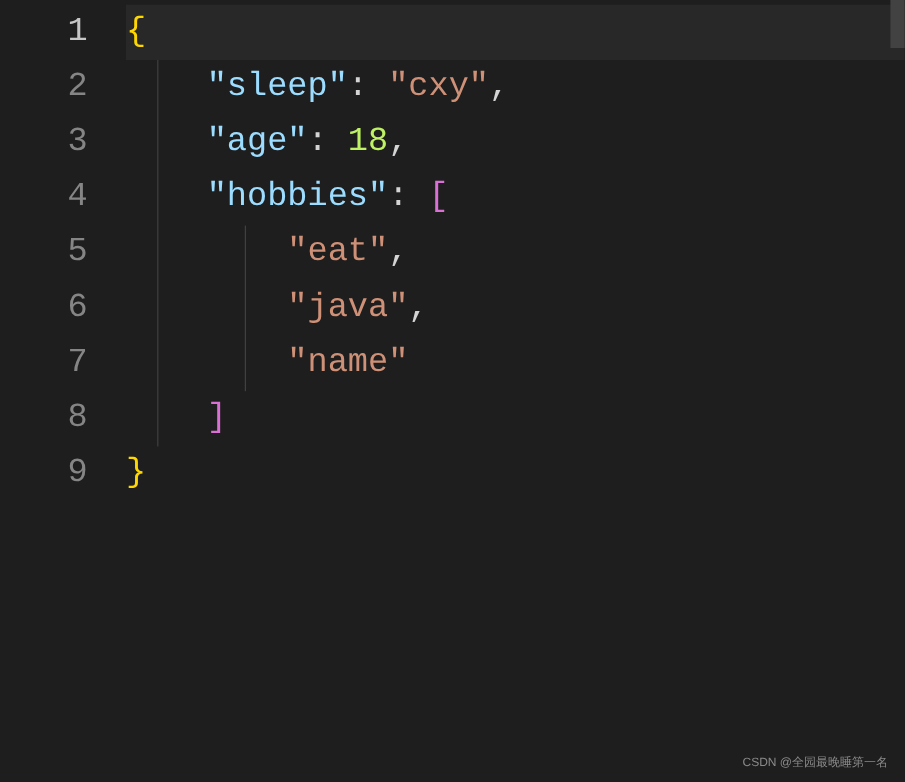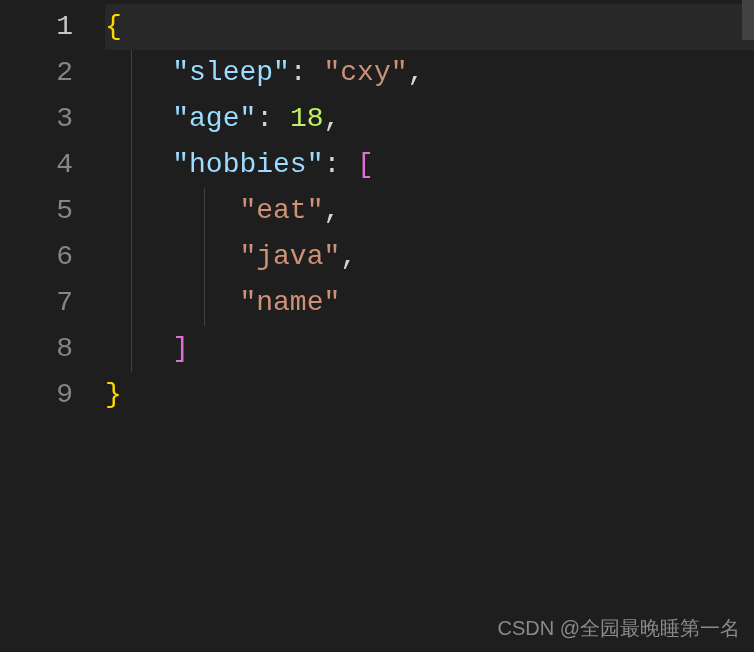--- a/index.html
+++ b/index.html
@@ -80,21 +80,21 @@
     .tok-key { color: #9cdcfe; }
     .tok-colon { color: #d4d4d4; }
     .tok-string { color: #ce9178; }
     .tok-number { color: #bef264; }
     .tok-comma { color: #d4d4d4; }
     .watermark {
       position: absolute;
       bottom: 10px;
       right: 14px;
       color: #8a8a8a;
-      font-size: 20px;
+      font-size: 10px;
       font-family: sans-serif;
       z-index: 2;
     }
     .editor-scrollbar-top {
       position: absolute;
       top: 0;
       right: 0;
       width: 12px;
       height: 40px;
       background: #424242;

